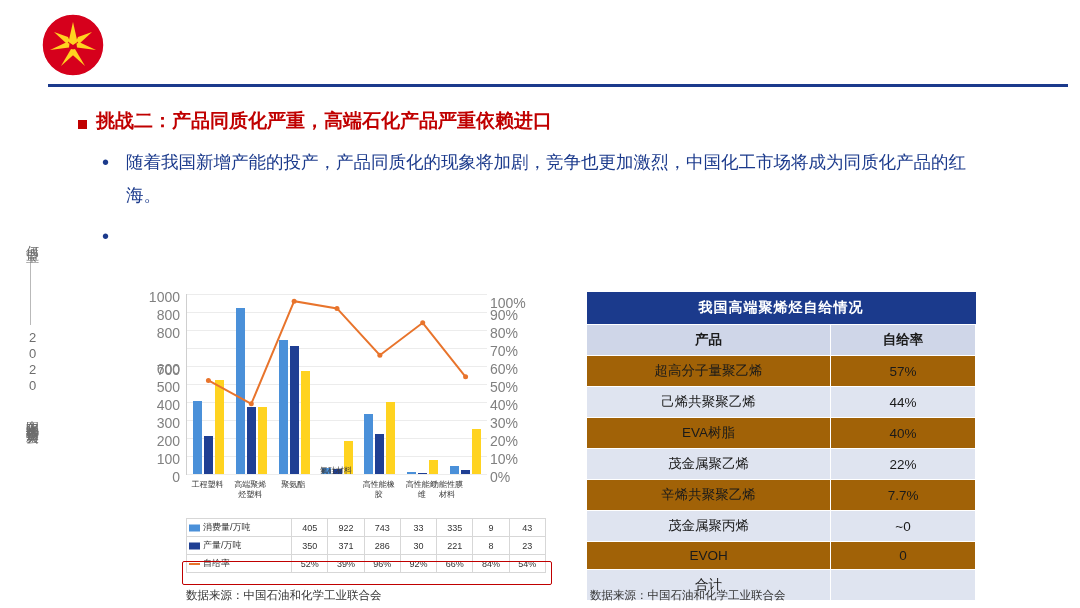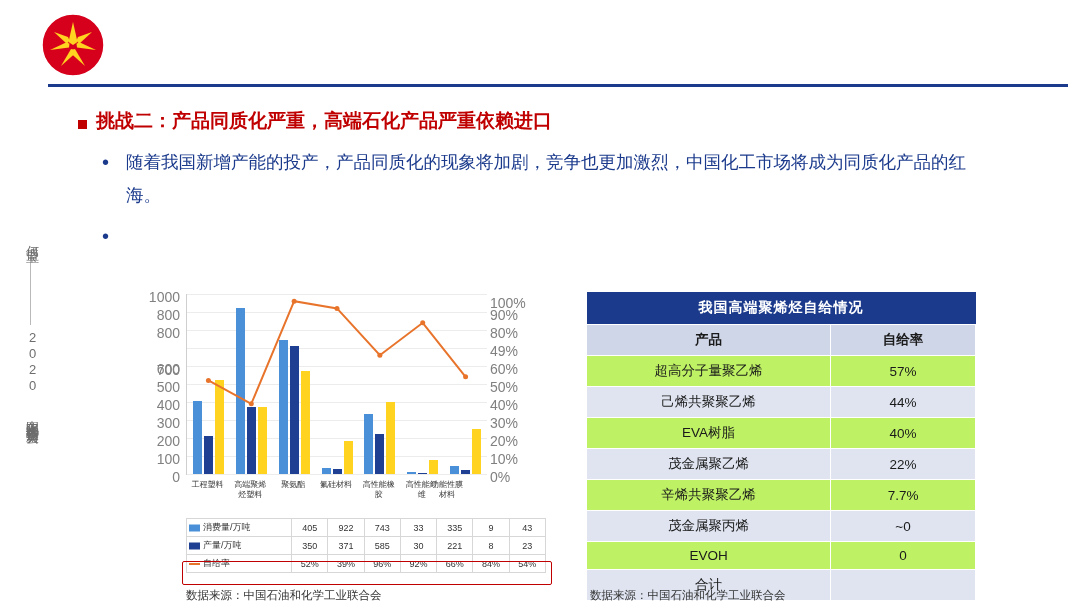--- a/index.html
+++ b/index.html
@@ -212,21 +212,21 @@
     padding: 6px 0;
     text-align: center;
     border: 1px solid #ffffff;
     color: #1a1a1a;
   }
   .rtable td {
     padding: 6px 0;
     text-align: center;
     border: 1px solid #ffffff;
   }
-  .rtable tr.odd td { background: #bef264; }
+  .rtable tr.odd td { background: #a16207; }
   .rtable tr.even td { background: #dfe4f0; }
   .rtable td.c1 { width: 245px; }
   .rtable td.c2 { width: 145px; }
 </style>
 </head>
 <body>
 
 <div class="slide">
 
   <div class="left-strip">
@@ -318,34 +318,34 @@
         <div class="ylab" style="top: 107px;">400</div>
         <div class="ylab" style="top: 125px;">300</div>
         <div class="ylab" style="top: 143px;">200</div>
         <div class="ylab" style="top: 161px;">100</div>
         <div class="ylab" style="top: 179px;">0</div>
       </div>
     <div id="ylabels-right">
         <div class="ylab-r" style="top: -1px; margin-top: 6px;">100%</div>
         <div class="ylab-r" style="top: 17px;">90%</div>
         <div class="ylab-r" style="top: 35px;">80%</div>
-        <div class="ylab-r" style="top: 53px;">49%</div>
+        <div class="ylab-r" style="top: 53px;">70%</div>
         <div class="ylab-r" style="top: 71px;">60%</div>
         <div class="ylab-r" style="top: 89px;">50%</div>
         <div class="ylab-r" style="top: 107px;">40%</div>
         <div class="ylab-r" style="top: 125px;">30%</div>
         <div class="ylab-r" style="top: 143px;">20%</div>
         <div class="ylab-r" style="top: 161px;">10%</div>
         <div class="ylab-r" style="top: 179px;">0%</div>
       </div>
     <div id="catlabels">
         <div class="catlab" style="left: 62.4286px; top: 190px;">工程塑料</div>
         <div class="catlab" style="left: 105.286px; top: 190px;">高端聚烯烃塑料</div>
         <div class="catlab" style="left: 148.143px; top: 190px;">聚氨酯</div>
-        <div class="catlab" style="left: 191px; top: 190px;">氟硅材料</div>
+        <div class="catlab" style="left: 191px; top: 176px;">氟硅材料</div>
         <div class="catlab" style="left: 233.857px; top: 190px;">高性能橡胶</div>
         <div class="catlab" style="left: 276.714px; top: 190px;">高性能纤维</div>
         <div class="catlab" style="left: 302px; top: 190px;">功能性膜材料</div>
       </div>
 
     <table class="legend-table">
       <tbody id="legend-body">
           <tr>
             <td class="name"><span class="swatch blue"></span><span>消费量/万吨</span></td>
             <td>405</td>
@@ -353,21 +353,21 @@
             <td>743</td>
             <td>33</td>
             <td>335</td>
             <td>9</td>
             <td>43</td>
           </tr>
           <tr>
             <td class="name"><span class="swatch dkblue"></span><span>产量/万吨</span></td>
             <td>350</td>
             <td>371</td>
-            <td>585</td>
+            <td>286</td>
             <td>30</td>
             <td>221</td>
             <td>8</td>
             <td>23</td>
           </tr>
           <tr>
             <td class="name"><span class="swatch line"></span><span>自给率</span></td>
             <td>52%</td>
             <td>39%</td>
             <td>96%</td>

